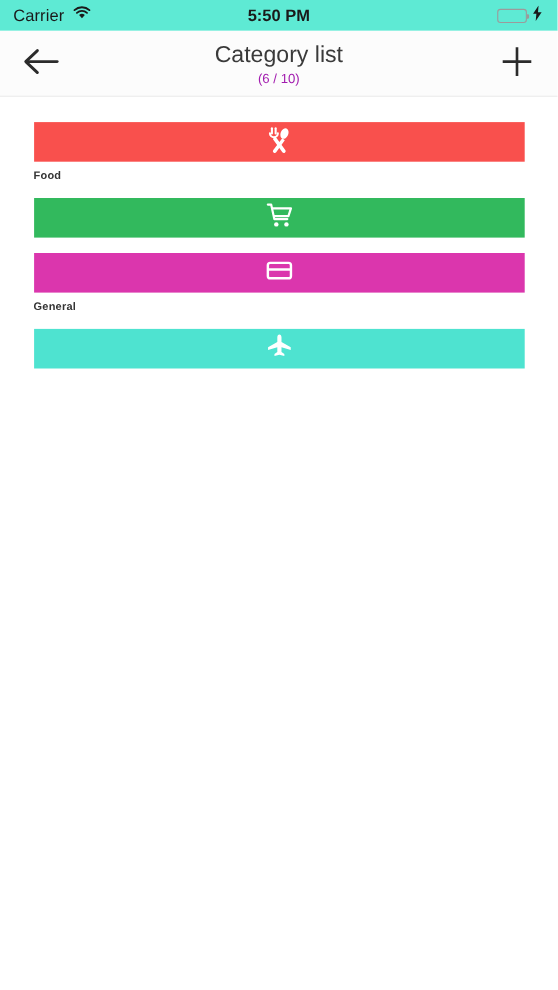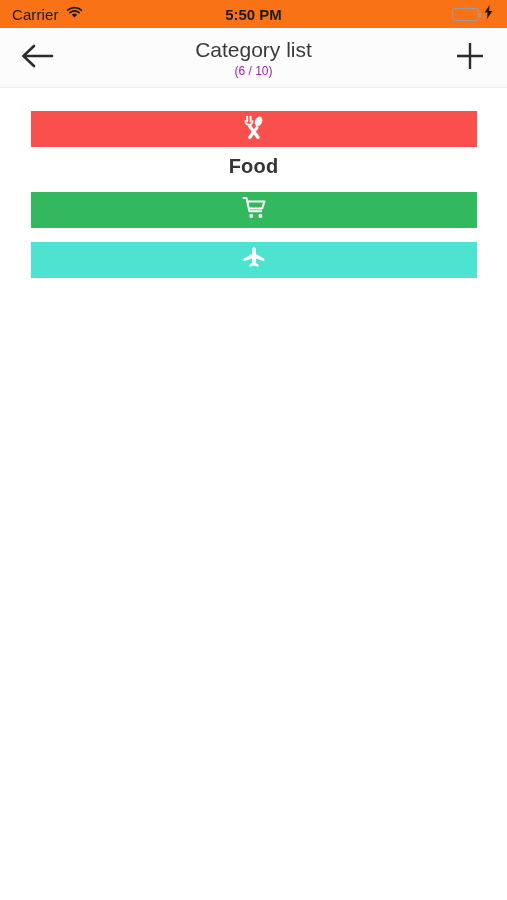--- a/index.html
+++ b/index.html
@@ -11,21 +11,21 @@
     height: 900px;
     background: #ffffff;
     font-family: "Liberation Sans", sans-serif;
     overflow: hidden;
     position: relative;
   }
 
   
   .status-bar {
     height: 28px;
-    background: #f97316;
+    background: #5eead4;
     display: flex;
     align-items: center;
     justify-content: space-between;
     padding: 0 14px 0 12px;
     box-sizing: border-box;
     position: relative;
   }
   .status-left {
     display: flex;
     align-items: center;
@@ -133,22 +133,22 @@
     width: 446px;
     cursor: pointer;
   }
   .category-bar {
     height: 36px;
     display: flex;
     align-items: center;
     justify-content: center;
   }
   .category-label {
-    text-align: center;
-    font-size: 20px;
+    text-align: left;
+    font-size: 10px;
     font-weight: bold;
     color: #343434;
     margin-top: 8px;
     letter-spacing: 0.2px;
   }
   .cat-icon { display: block; }
 </style>
 </head>
 <body>
 
@@ -229,20 +229,31 @@
             <path d="M6.6 6.4 H23.5 L21.2 13.4 H8.2"></path>
           </g>
           <circle cx="10.2" cy="21" r="2" fill="#ffffff"></circle>
           <circle cx="19.4" cy="21" r="2" fill="#ffffff"></circle>
         </svg>
       </span>
     </div>
   </div>
 
 
+  <div class="category-item">
+    <div class="category-bar" style="background:#DB36AD">
+      <span class="cat-icon">
+        <svg width="26" height="26" viewBox="0 0 26 26">
+          <rect x="2.5" y="6" width="21" height="14" rx="2.2" stroke="#ffffff" stroke-width="2.2" fill="none"></rect>
+          <path d="M2.5 12 H23.5" stroke="#ffffff" stroke-width="2.2"></path>
+        </svg>
+      </span>
+    </div>
+    <div class="category-label">General</div>
+  </div>
 
 
   <div class="category-item">
     <div class="category-bar" style="background:#4EE3D0">
       <span class="cat-icon">
         <svg width="26" height="26" viewBox="0 0 26 26">
           <path d="M13 2.2 c1.1 0 1.9 1.1 1.9 2.5 v4.2 l8.4 4.8 v2.5 l-8.4 -2.6 v4.3 l2.6 1.9 v1.9 L13 20.4 l-4.5 1.3 v-1.9 l2.6 -1.9 v-4.3 L2.7 16.2 v-2.5 l8.4 -4.8 V4.7 c0 -1.4 0.8 -2.5 1.9 -2.5 Z" fill="#ffffff"></path>
         </svg>
       </span>
     </div>

